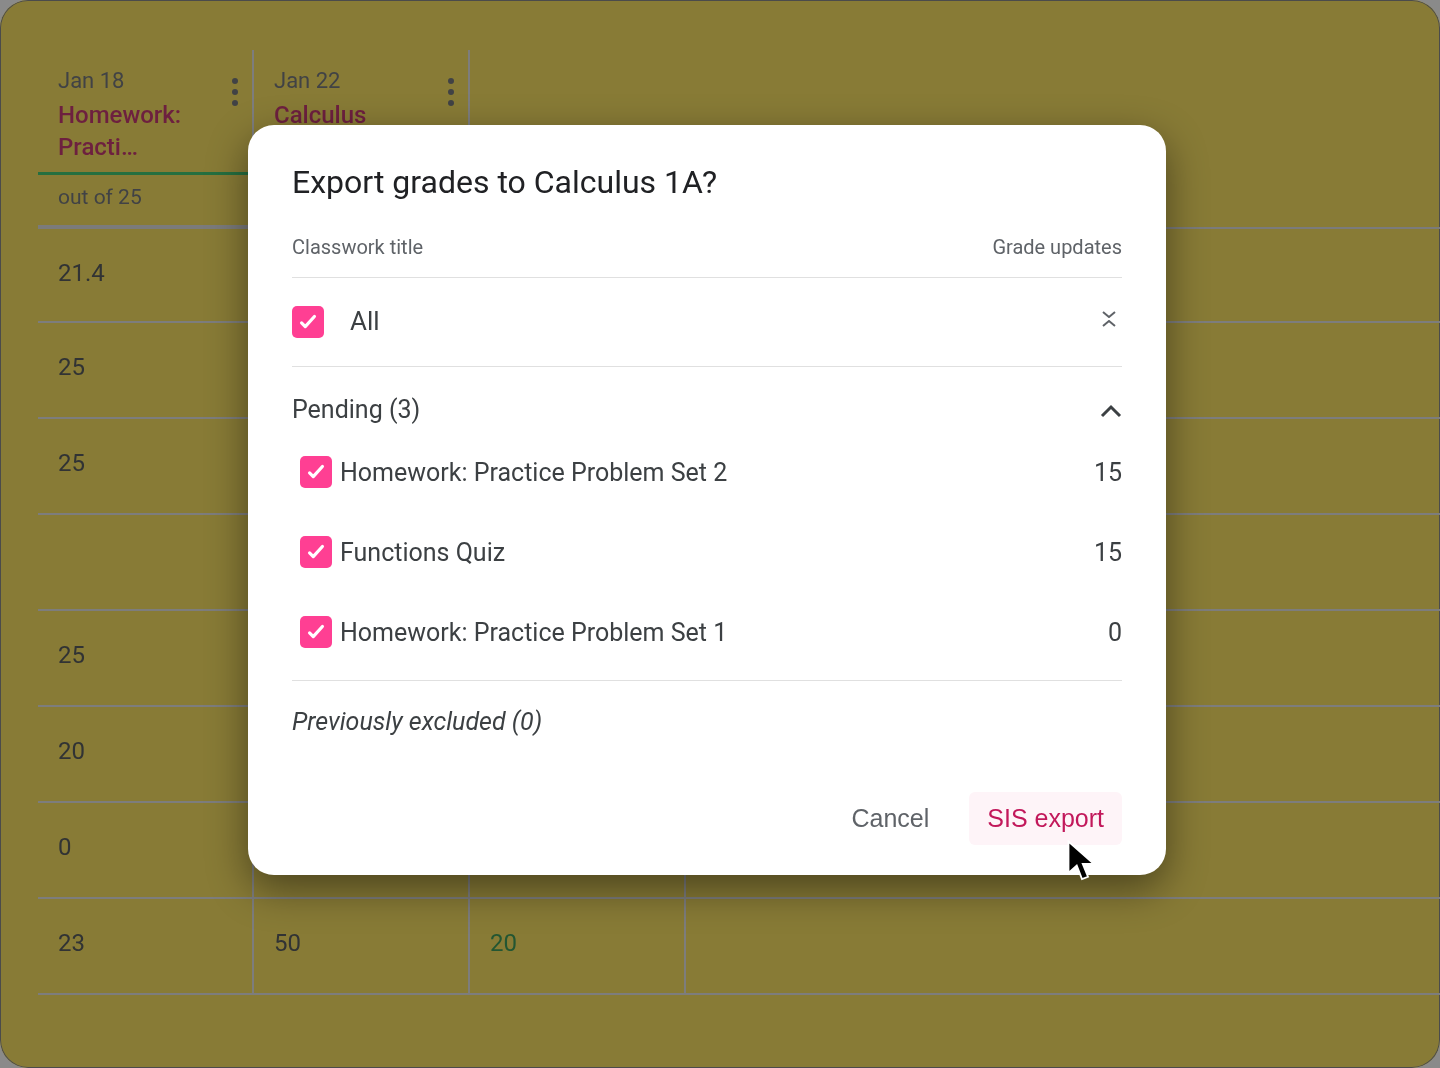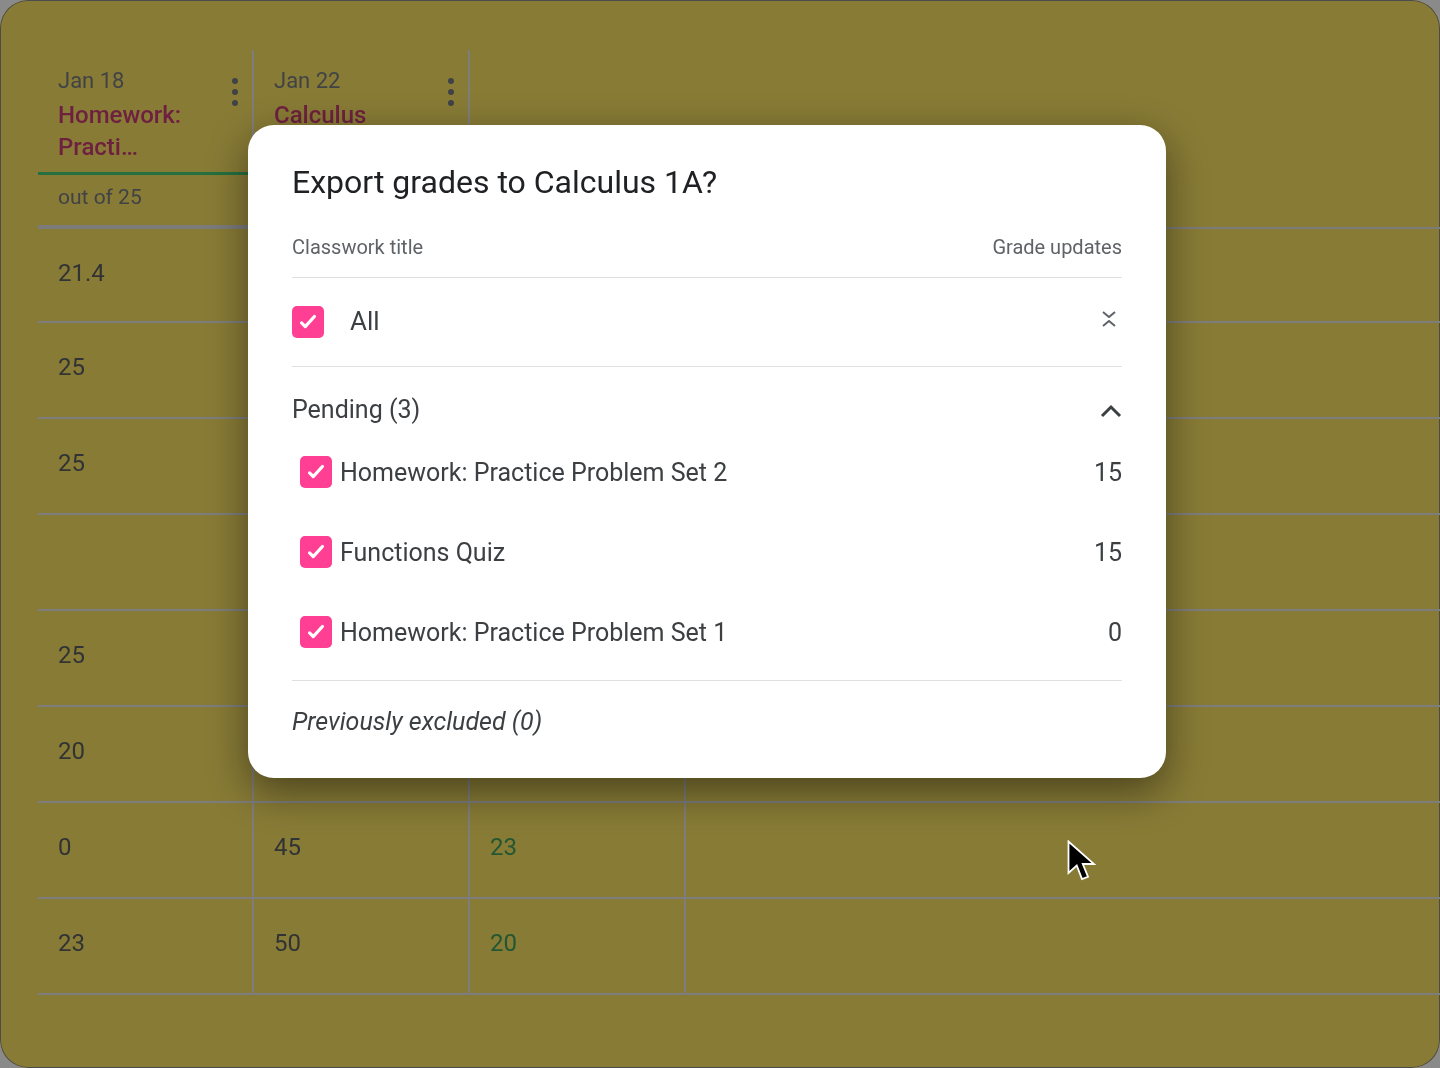--- a/index.html
+++ b/index.html
@@ -234,20 +234,24 @@
             </svg>
         </div>
         <div class="title">Homework: Practice Problem Set 1</div>
         <div class="count">0</div>
       </div>
     </div>
     <div class="hr"></div>
 
     <div class="excluded">Previously excluded (0)</div>
 
+    <div class="actions">
+      <button class="btn btn-cancel">Cancel</button>
+      <button class="btn btn-primary">SIS export</button>
+    </div>
   </div>
 
   <div class="cursor">
     <svg viewBox="0 0 20 28">
         <path d="M1 1 L1 22 L6.5 17 L10 26 L14 24.5 L10.5 16 L18 16 Z" fill="#000" stroke="#fff" stroke-width="1.2"></path>
       </svg>
   </div>
 
 </div>
 

